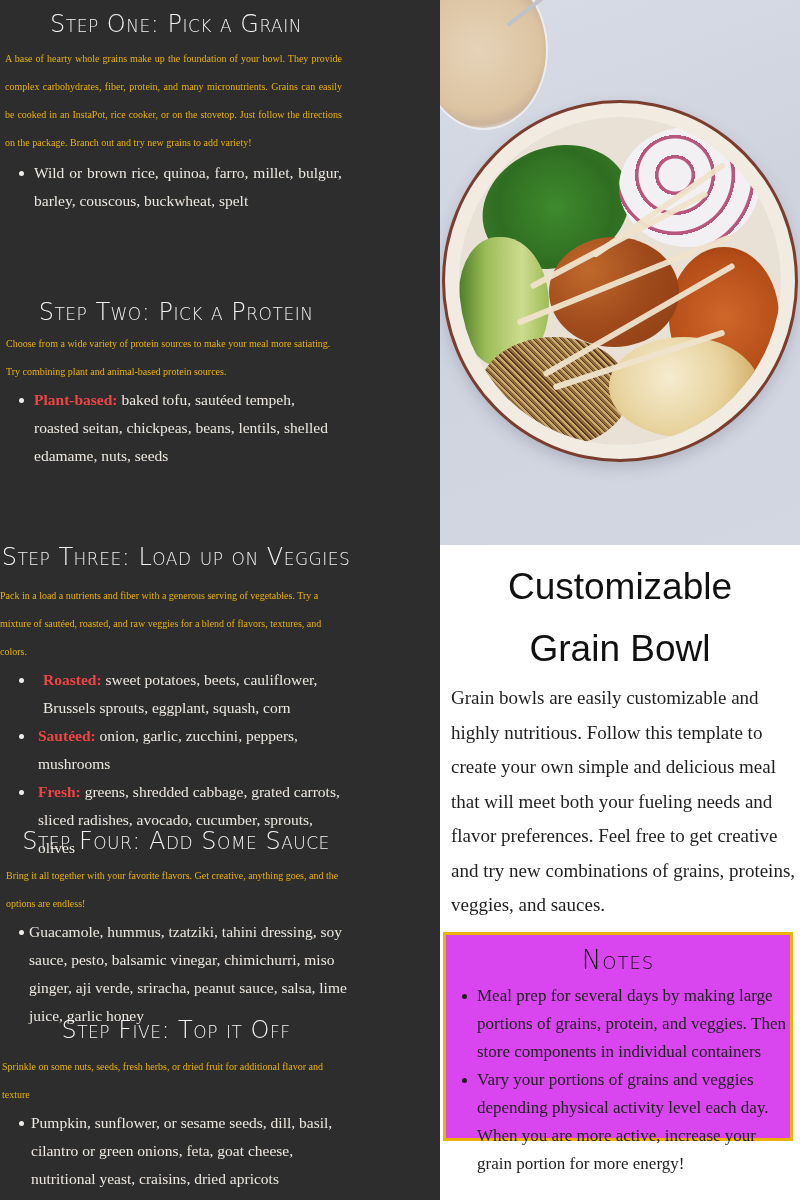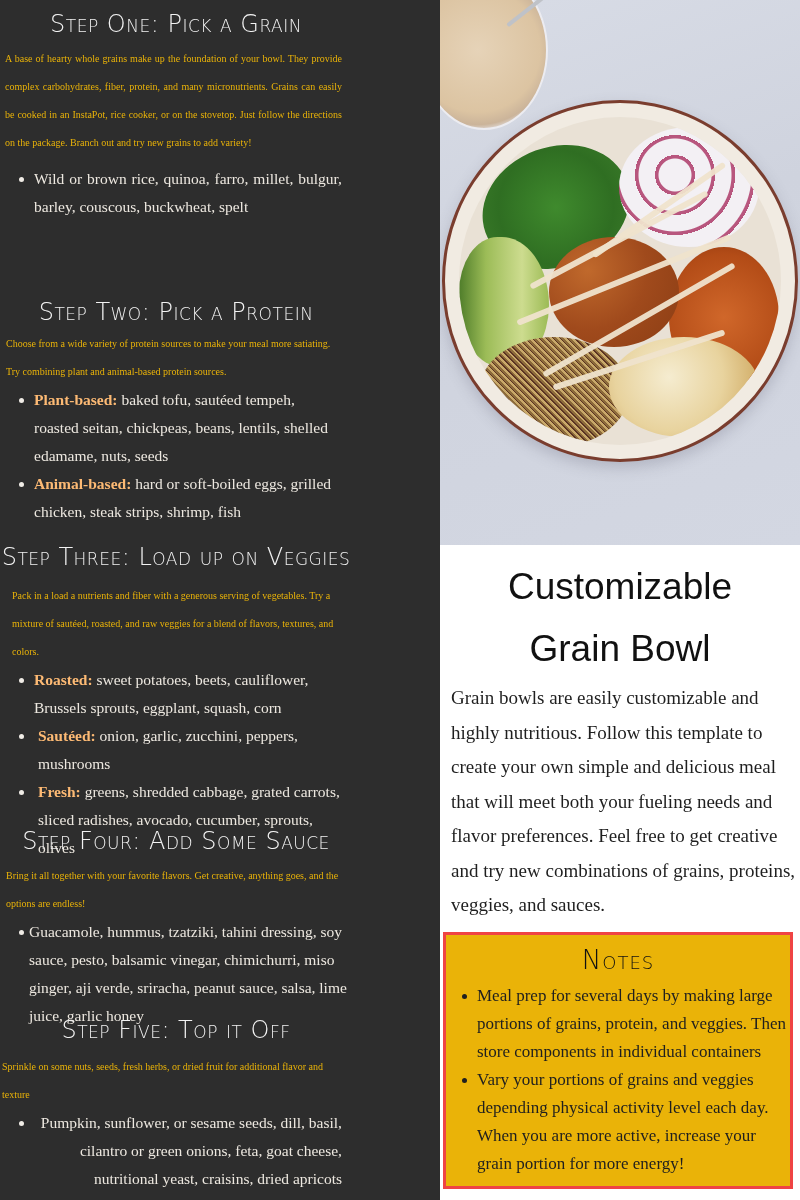--- a/index.html
+++ b/index.html
@@ -38,21 +38,21 @@
     padding-left: 34px;
     padding-right: 10px;
   }
   ul.bullets li::before {
     content: "";
     position: absolute; left: 19px; top: 12px;
     width: 5px; height: 5px; border-radius: 50%;
     background: #f0ece6;
   }
   ul.bullets li.justify { text-align: justify; }
-  .bold-label { font-weight: bold; color: #fdba74; }
+  .bold-label { font-weight: bold; color: #ef4444; }
 
   
   .photo {
     position: absolute; left: 440px; top: 0; width: 360px; height: 545px;
     background: linear-gradient(160deg, #d8dce6 0%, #cfd3de 45%, #d3d7e2 100%);
     overflow: hidden;
   }
   .sauce-jar {
     position: absolute; left: -20px; top: -30px; width: 128px; height: 160px;
     border-radius: 50%; background: radial-gradient(circle at 45% 50%, #e6d3b8 0%, #dcc4a2 60%, #cbb49a 72%, #e8e8ee 80%, #d9dbe3 100%);
@@ -91,22 +91,22 @@
     font-family: Liberation Sans, sans-serif;
     font-size: 37px; line-height: 62px;
   }
   .intro {
     position: absolute; left: 451px; top: 681px; width: 346px;
     font-size: 19px; line-height: 34.5px; color: #1f1f1f;
   }
 
   
   .notes {
-    position: absolute; left: 443px; top: 932px; width: 350px; height: 257px;
-    border: 3px solid #ef4444; background: #eab308;
+    position: absolute; left: 443px; top: 932px; width: 350px; height: 209px;
+    border: 3px solid #eab308; background: #d946ef;
   }
   .notes-title {
     font-family: "DejaVu Sans", sans-serif;
     font-weight: 300;
     font-variant: small-caps;
     letter-spacing: 1px;
     text-align: center;
     font-size: 26px; line-height: 30px;
     color: #111111;
     margin-top: 10px;
@@ -125,57 +125,56 @@
   }
 </style>
 </head>
 <body>
 
 <div class="left">
 
   <div class="section" style="top:9px;">
     <div class="step-title">Step One: Pick a Grain</div>
     <p class="step-text justify" style="margin-top:6px;">A base of hearty whole grains make up the foundation of your bowl. They provide complex carbohydrates, fiber, protein, and many micronutrients. Grains can easily be cooked in an InstaPot, rice cooker, or on the stovetop. Just follow the directions on the package. Branch out and try new grains to add variety!</p>
-    <ul class="bullets" style="margin-top:8px;">
+    <ul class="bullets" style="margin-top:2px;">
       <li class="justify"><span>Wild or brown rice, quinoa, farro, millet, bulgur, barley, couscous, buckwheat, spelt</span></li>
     </ul>
   </div>
 
   <div class="section" style="top:297px;">
     <div class="step-title">Step Two: Pick a Protein</div>
     <p class="step-text" style="margin-top:3px;">Choose from a wide variety of protein sources to make your meal more satiating. Try combining plant and animal-based protein sources.</p>
     <ul class="bullets" style="margin-top:0px;">
       <li><span class="bold-label">Plant-based:</span><span> baked tofu, sautéed tempeh, roasted seitan, chickpeas, beans, lentils, shelled edamame, nuts, seeds</span></li>
-      <li><span class="bold-label">Animal-based:</span><span> hard or soft-boiled eggs, grilled chicken, steak strips, shrimp, fish</span></li>
     </ul>
   </div>
 
   <div class="section" style="top:542px;">
     <div class="step-title">Step Three: Load up on Veggies</div>
-    <p class="step-text" style="margin-top:10px; padding-left:12px;">Pack in a load a nutrients and fiber with a generous serving of vegetables. Try a mixture of sautéed, roasted, and raw veggies for a blend of flavors, textures, and colors.</p>
-    <ul class="bullets" style="margin-top:0px;">
-      <li style="padding-left:34px;"><span class="bold-label">Roasted:</span><span> sweet potatoes, beets, cauliflower, Brussels sprouts, eggplant, squash, corn</span></li>
+    <p class="step-text" style="margin-top:10px; padding-left:0;">Pack in a load a nutrients and fiber with a generous serving of vegetables. Try a mixture of sautéed, roasted, and raw veggies for a blend of flavors, textures, and colors.</p>
+    <ul class="bullets" style="margin-top:0px;">
+      <li style="padding-left:43px;"><span class="bold-label">Roasted:</span><span> sweet potatoes, beets, cauliflower, Brussels sprouts, eggplant, squash, corn</span></li>
       <li style="padding-left:38px;"><span class="bold-label">Sautéed:</span><span> onion, garlic, zucchini, peppers, mushrooms</span></li>
       <li style="padding-left:38px;"><span class="bold-label">Fresh:</span><span>  greens, shredded cabbage, grated carrots, sliced radishes, avocado, cucumber, sprouts, olives</span></li>
     </ul>
   </div>
 
   <div class="section" style="top:826px;">
     <div class="step-title">Step Four: Add Some Sauce</div>
     <p class="step-text" style="margin-top:6px;"> Bring it all together with your favorite flavors. Get creative, anything goes, and the options are endless!</p>
     <ul class="bullets" style="margin-top:0px;">
       <li style="padding-left:29px; padding-right:2px;"><span>Guacamole, hummus, tzatziki, tahini dressing, soy sauce, pesto, balsamic vinegar, chimichurri, miso ginger, aji verde, sriracha, peanut sauce, salsa, lime juice, garlic honey</span></li>
     </ul>
   </div>
 
   <div class="section" style="top:1015px;">
     <div class="step-title">Step Five: Top it Off</div>
     <p class="step-text" style="margin-top:8px; padding-left:2px;"> Sprinkle on some nuts, seeds, fresh herbs, or dried fruit for additional flavor and texture</p>
     <ul class="bullets" style="margin-top:0px;">
-      <li style="padding-left:31px;text-align:right;"><span>Pumpkin, sunflower, or sesame seeds, dill, basil, cilantro or green onions, feta, goat cheese, nutritional yeast, craisins, dried apricots</span></li>
+      <li style="padding-left:31px;"><span>Pumpkin, sunflower, or sesame seeds, dill, basil, cilantro or green onions, feta, goat cheese, nutritional yeast, craisins, dried apricots</span></li>
     </ul>
   </div>
 </div>
 
 <div class="photo">
   <div class="sauce-jar"></div>
   <div class="spoon"></div>
   <div class="bowl">
     <div class="bowl-inner">
       <div class="food greens"></div>

